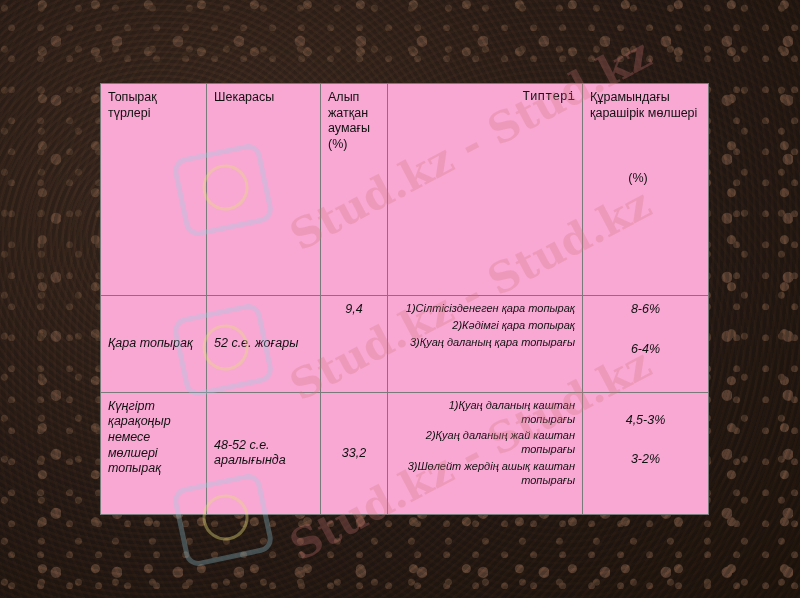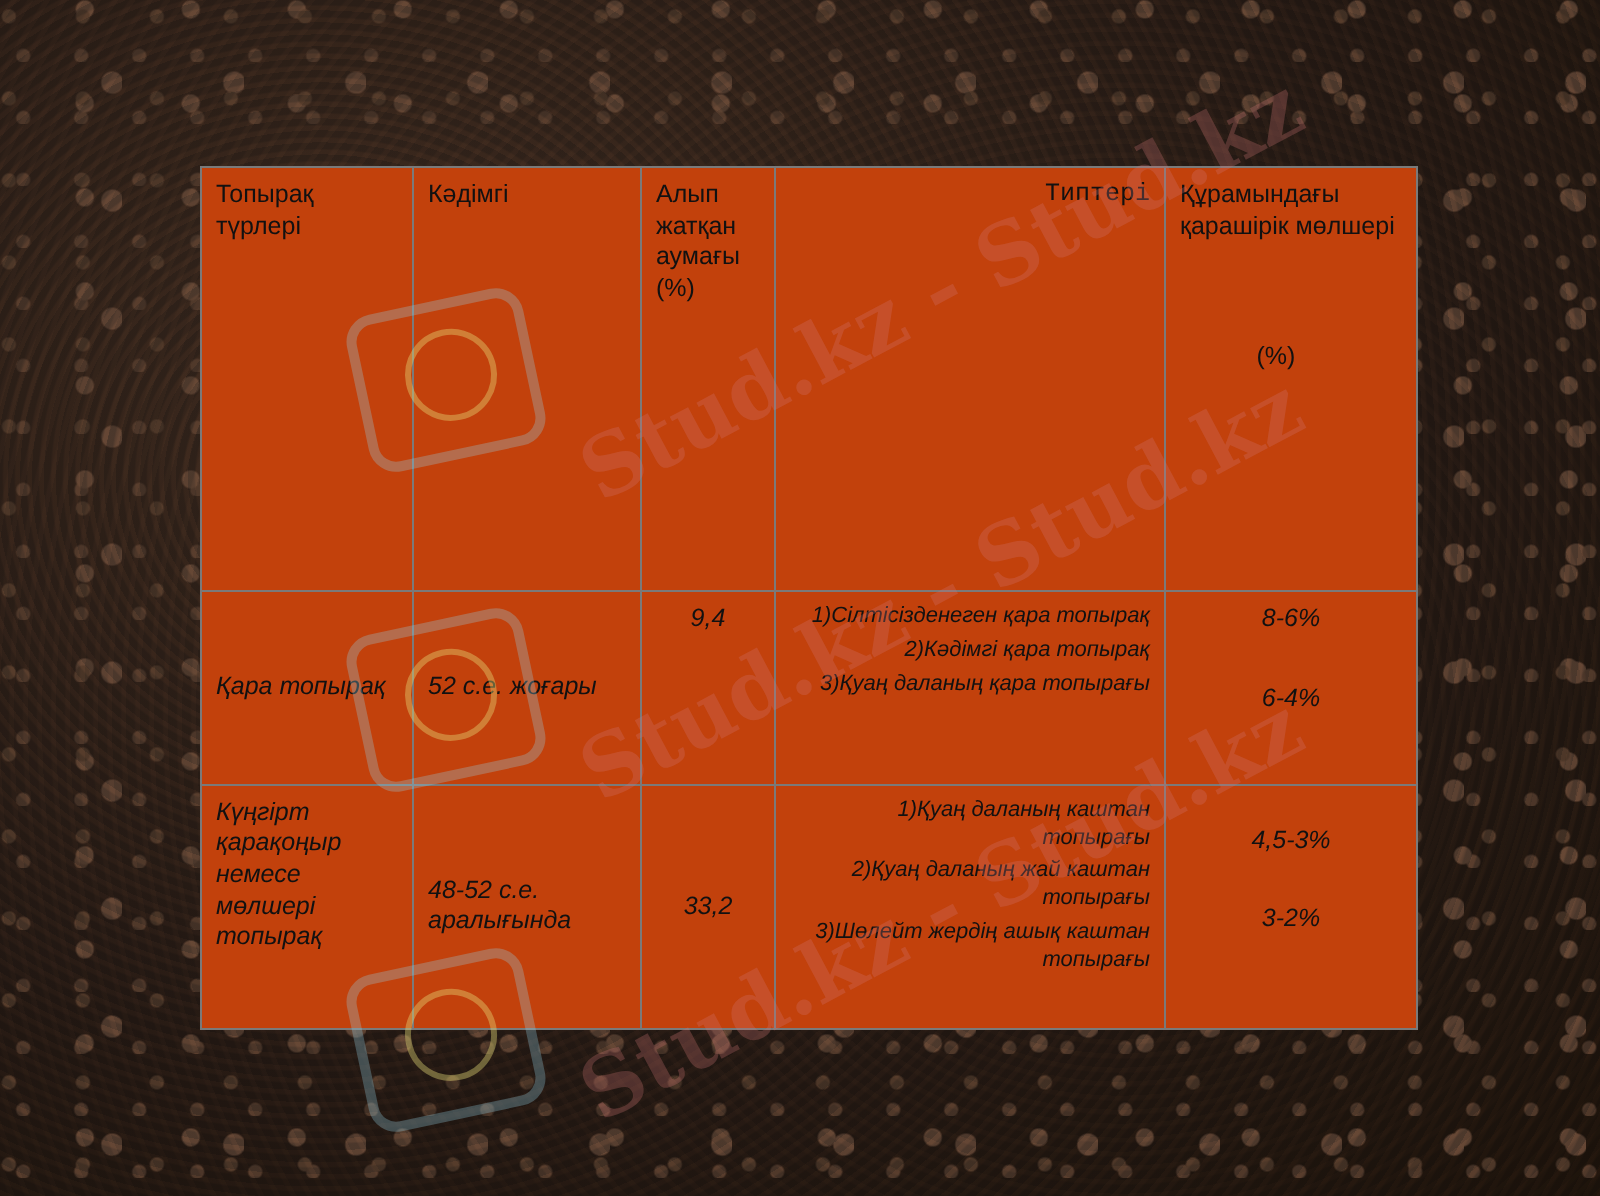--- a/index.html
+++ b/index.html
@@ -16,21 +16,21 @@
   }
   .soil-noise {
     position:absolute; inset:0;
     background:
       repeating-radial-gradient(circle at 20% 40%, rgba(120,95,75,0.25) 0 2px, rgba(30,20,14,0.2) 3px 6px),
       repeating-radial-gradient(circle at 70% 60%, rgba(100,78,60,0.2) 0 2px, rgba(20,14,10,0.2) 3px 7px);
     mix-blend-mode: overlay;
   }
   .table-wrap {
     position:absolute; left:100px; top:83px; width:608px; height:432px;
-    background:#c2410c;
+    background:#f9a8d4;
   }
   table {
     border-collapse:collapse; width:100%; height:100%;
     table-layout:fixed;
   }
   td, th {
     border:1.5px solid #7a7a7a;
     vertical-align:top;
     padding:6px 7px;
     font-size:12.5px;
@@ -74,21 +74,21 @@
     <colgroup>
       <col style="width:106px">
         <col style="width:114px">
         <col style="width:67px">
         <col style="width:195px">
         <col style="width:126px">
     </colgroup>
     <tbody>
         <tr class="head">
       <th>Топырақ түрлері</th>
-      <th>Кәдімгі</th>
+      <th>Шекарасы</th>
       <th>Алып жатқан аумағы (%)</th>
       <th class="center">Типтері</th>
       <th>
         <span>Құрамындағы қарашірік мөлшері</span>
         <span class="pct-unit">(%)</span>
       </th>
     </tr>
 
     <tr class="r1">
       <td style="vertical-align:middle">Қара топырақ</td>

